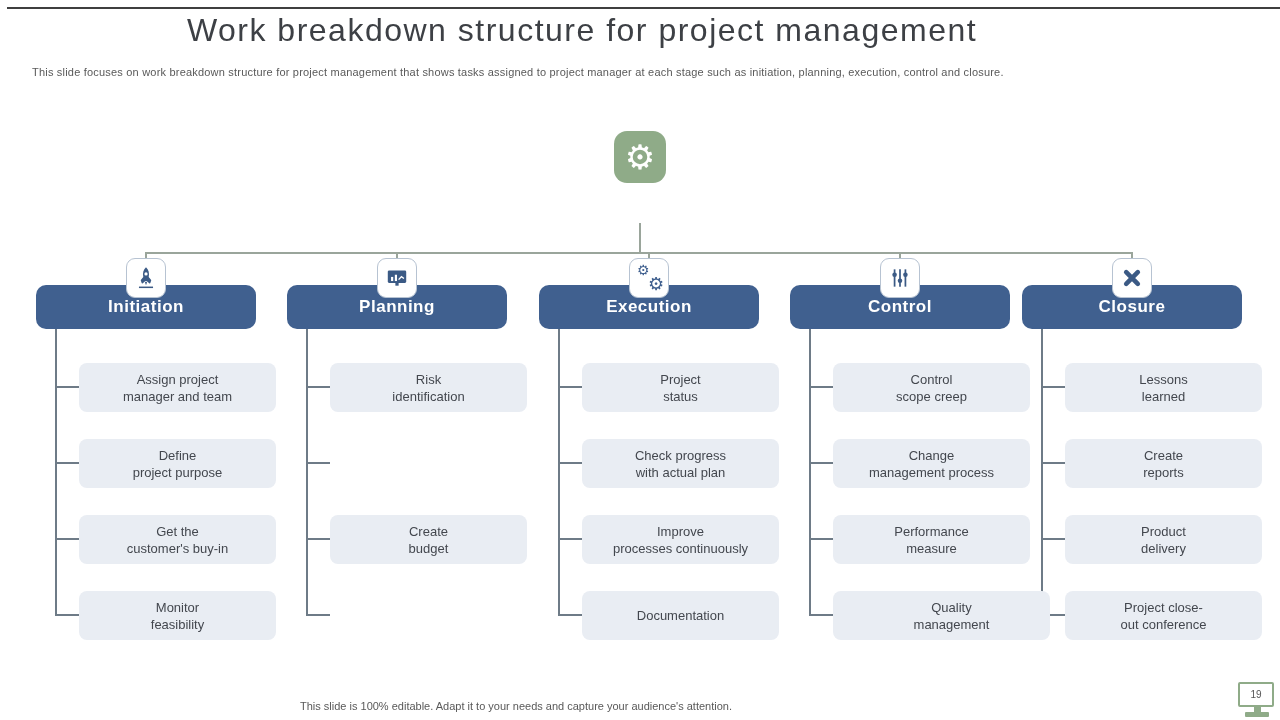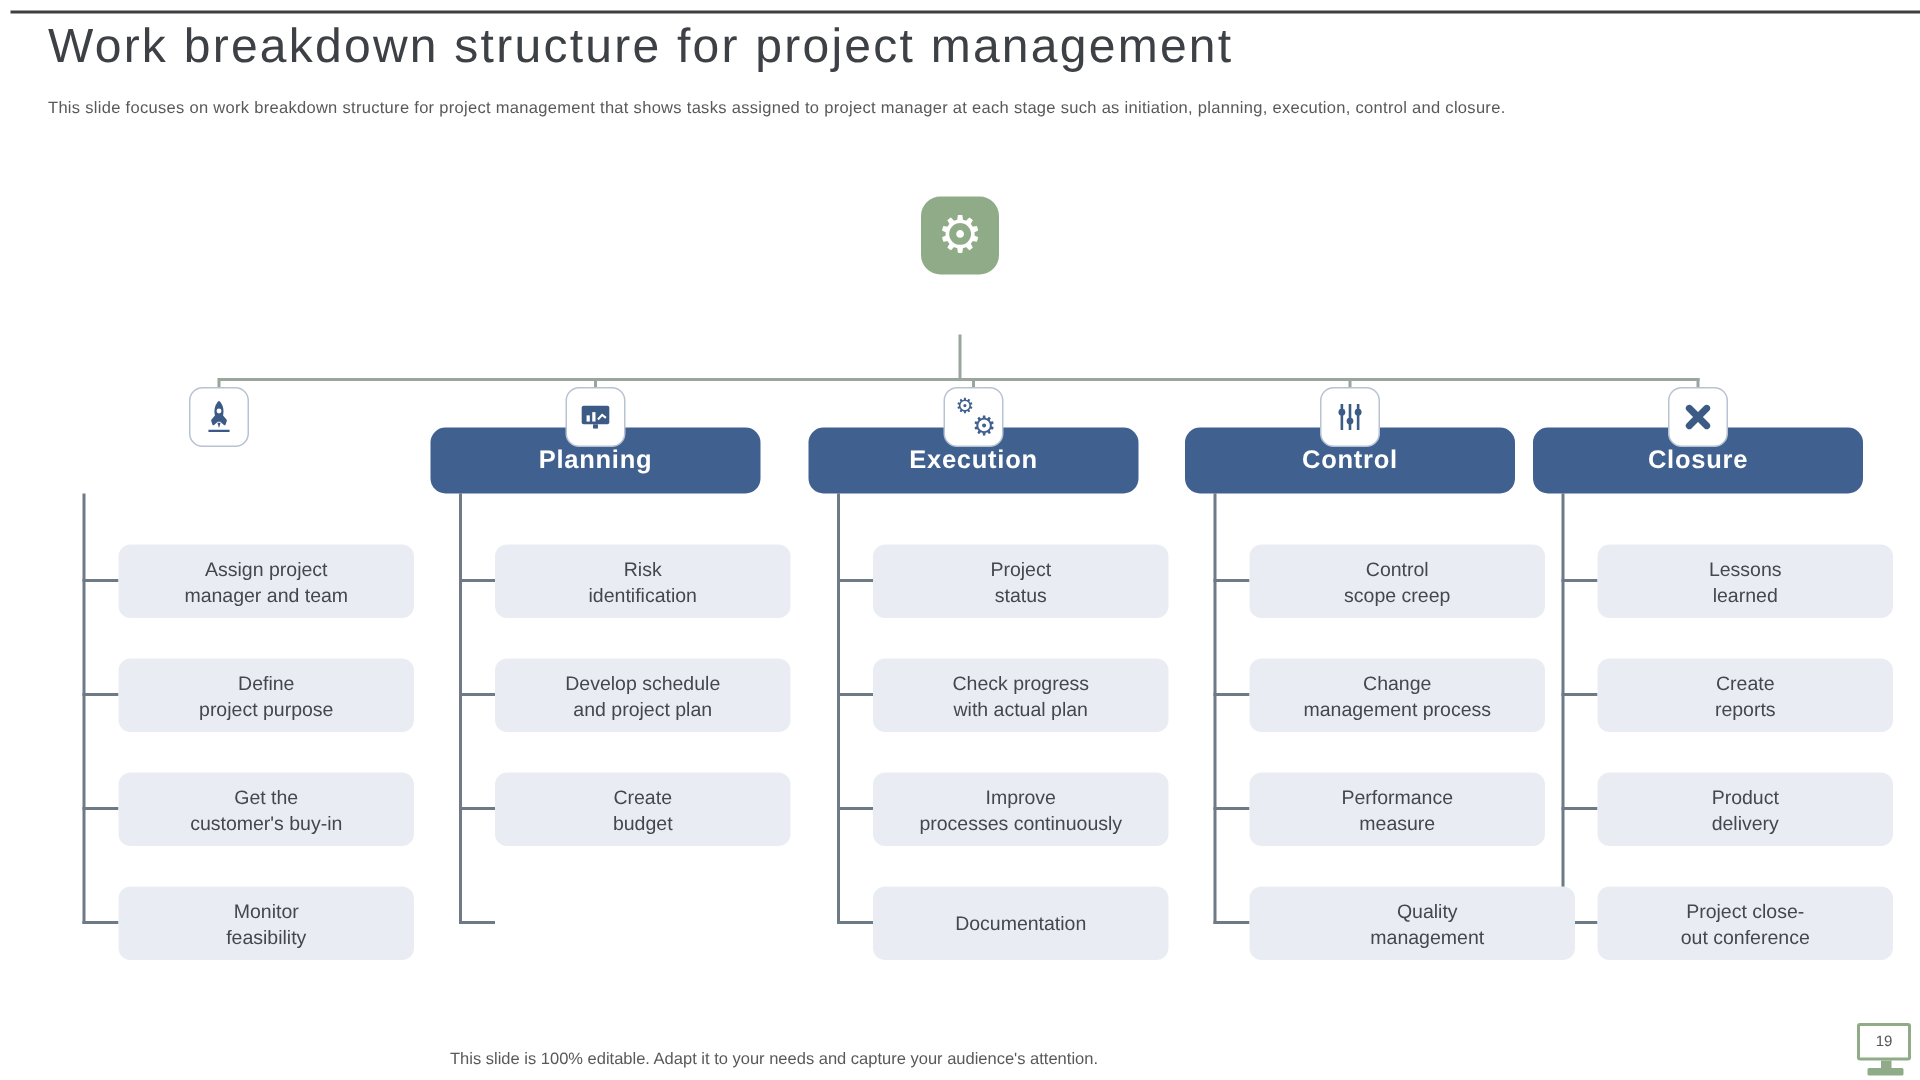--- a/index.html
+++ b/index.html
@@ -3,21 +3,21 @@
 <meta charset="utf-8">
 <style>
   html,body{margin:0;padding:0;background:#fff;}
   .slide{
     position:relative;width:1280px;height:720px;background:#fff;overflow:hidden;
     font-family:"Liberation Sans", sans-serif;
   }
   .top-rule{position:absolute;left:7px;top:7px;width:1273px;height:2px;background:#3f3f3f;}
   .title{
     position:absolute;left:32px;top:12px;width:1100px;
-    font-size:32px;font-weight:400;color:#3d4045;letter-spacing:1.5px;
+    font-size:32px;font-weight:400;color:#3d4045;letter-spacing:1.5px;text-align:center;
   }
   .subtitle{
     position:absolute;left:32px;top:66px;width:1200px;
     font-size:11px;color:#595959;letter-spacing:0.2px;
   }
   .root-icon{
     position:absolute;left:614px;top:131px;width:52px;height:52px;
     background:var(--green,#8fab88);border-radius:13px;
     display:flex;align-items:center;justify-content:center;
   }
@@ -91,20 +91,21 @@
 
   <div class="column" style="left:36px;">
     <div class="node-icon">
       <svg width="26" height="26" viewBox="0 0 24 24">
         <path d="M12 2c2.4 2.1 3.3 5.4 2.5 9l2.1 2.5c.2.3.3.6.2.9l-.8 2.3c-.1.4-.7.5-1 .2l-2.2-2h-1.6l-2.2 2c-.3.3-.9.2-1-.2l-.8-2.3c-.1-.3 0-.6.2-.9L9.5 11C8.7 7.4 9.6 4.1 12 2z" fill="#3b5a85"></path>
         <circle cx="12" cy="8.3" r="1.5" fill="#fff"></circle>
         <path d="M11 15.6h2l-1 3.2z" fill="#3b5a85"></path>
         <path d="M5.5 20.6h13" stroke="#3b5a85" stroke-width="1.4"></path>
       </svg>
     </div>
+    <div class="col-header">Initiation</div>
     <div class="col-conn v-trunk"></div>
     <div class="col-conn stub" style="top:128px;"></div>
     <div class="col-conn stub" style="top:204px;"></div>
     <div class="col-conn stub" style="top:280px;"></div>
     <div class="col-conn stub" style="top:356px;"></div>
     <div class="task" style="top:105px;">Assign project
 manager and team</div>
     <div class="task" style="top:181px;">Define
 project purpose</div>
     <div class="task" style="top:257px;">Get the
@@ -124,22 +125,20 @@
       </svg>
     </div>
     <div class="col-header">Planning</div>
     <div class="col-conn v-trunk"></div>
     <div class="col-conn stub" style="top:128px;"></div>
     <div class="col-conn stub" style="top:204px;"></div>
     <div class="col-conn stub" style="top:280px;"></div>
     <div class="col-conn stub" style="top:356px;"></div>
     <div class="task" style="top:105px;">Risk
 identification</div>
-    <div class="task" style="top:181px;">Develop schedule
-and project plan</div>
     <div class="task" style="top:257px;">Create
 budget</div>
   </div>
 
   <div class="column" style="left:539px;">
     <div class="node-icon">
       <div class="gear-duo">
         <span class="g-small">⚙</span>
         <span class="g-big">⚙</span>
       </div>

